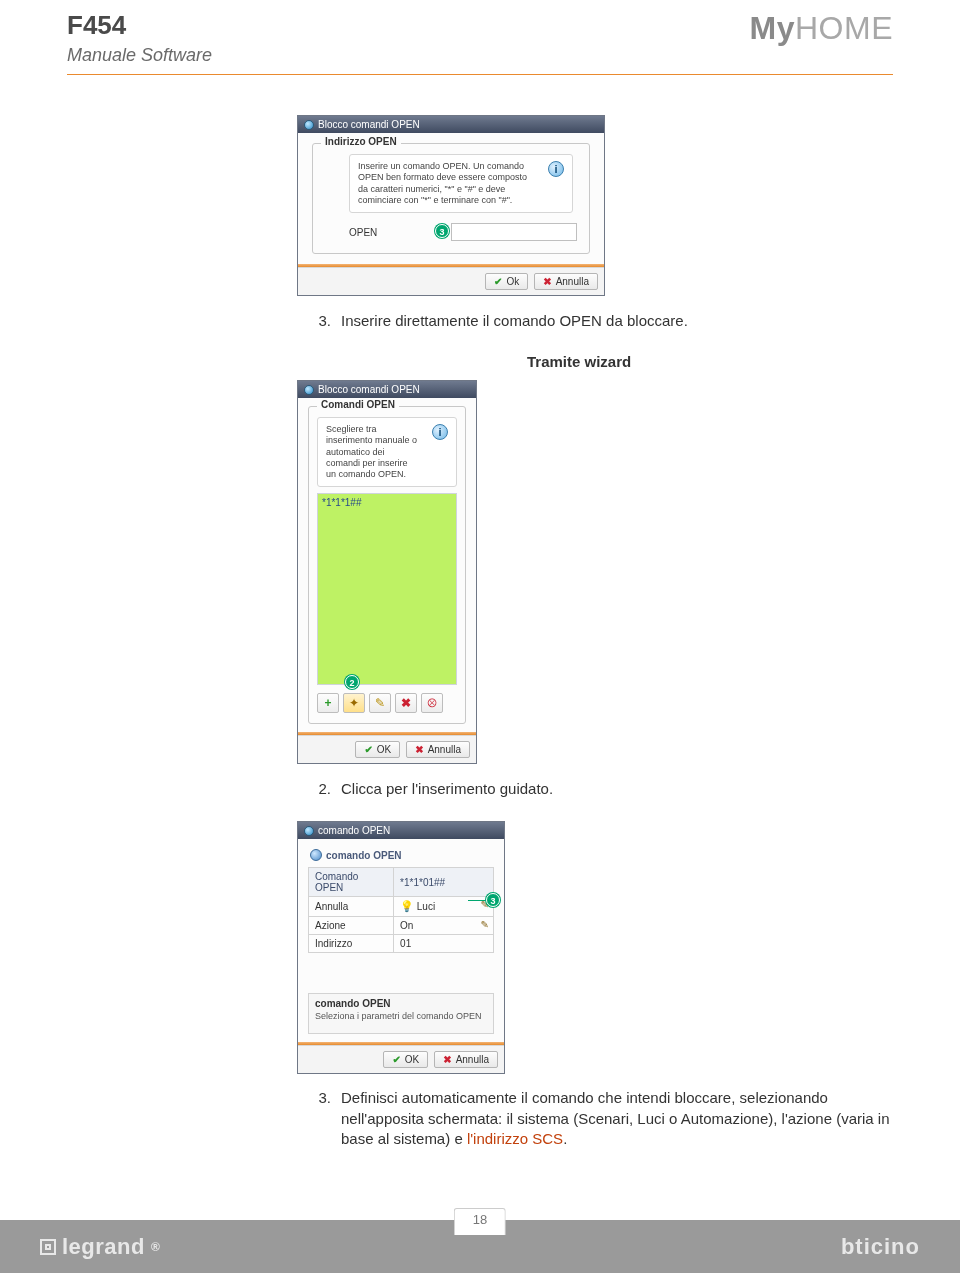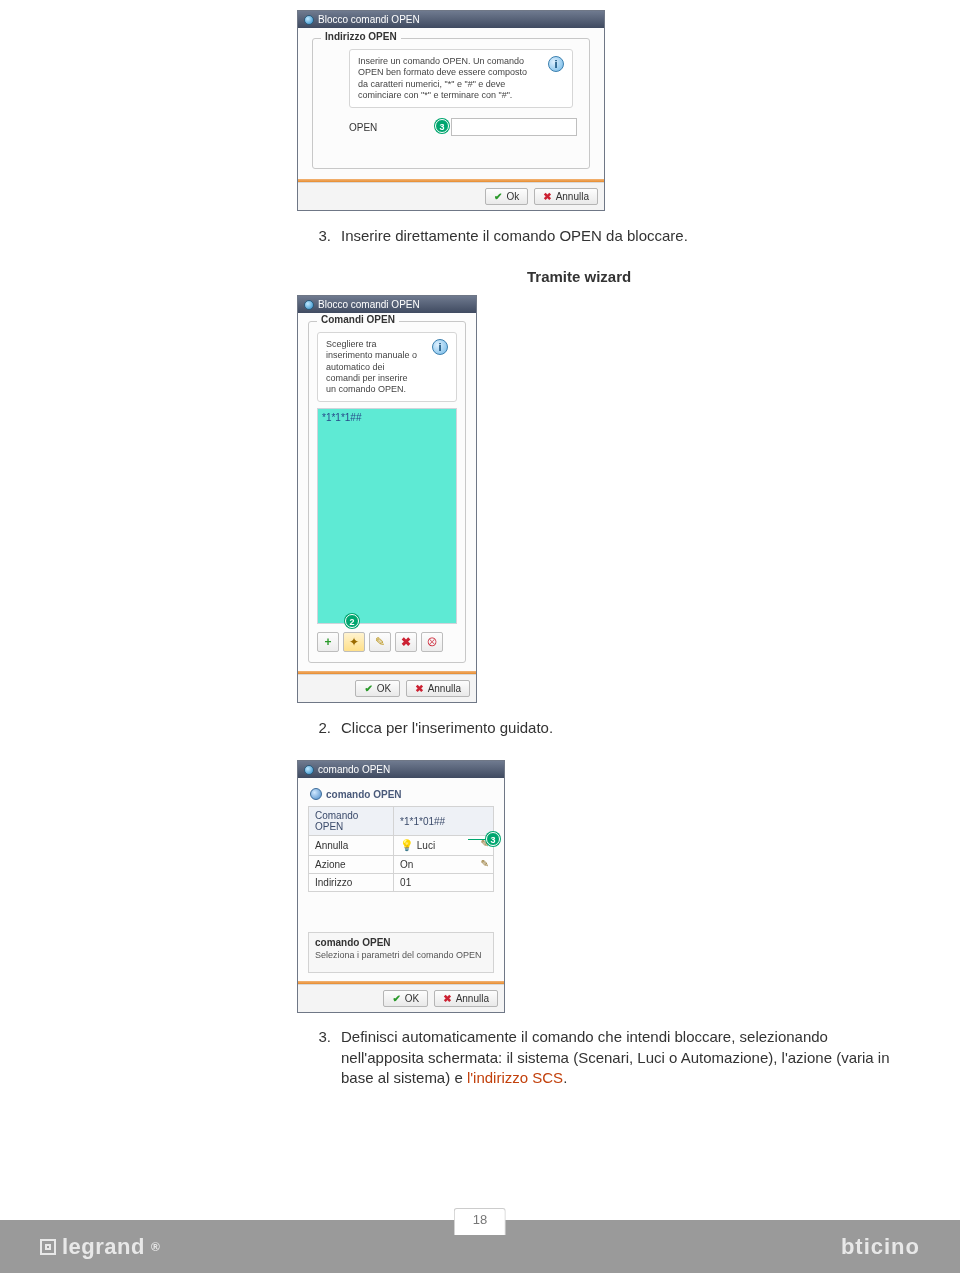--- a/index.html
+++ b/index.html
@@ -167,23 +167,23 @@
   .section-h {
     font-size: 15px;
     font-weight: bold;
     color: #333;
     margin: 0 0 10px 0;
   }
 
   
   .wizard { width: 180px; }
   .wiz-list {
-    background: #5eead4;
+    background: #bef264;
     border: 1px solid #cfd4db;
-    height: 216px;
+    height: 192px;
     margin-top: 6px;
     font-size: 10px;
     padding: 3px 4px;
     color: #274a8a;
   }
   .wiz-icons {
     display: flex;
     gap: 4px;
     margin-top: 8px;
     position: relative;
@@ -287,29 +287,38 @@
   .footer .bticino {
     font-size: 22px; font-weight: bold; letter-spacing: 1px;
     color: #e8e8e8;
   }
 </style>
 </head>
 <body>
 
 <div class="page">
 
+  <div class="header">
+    <div class="header-left">
+      <p class="product-code">F454</p>
+      <p class="subtitle">Manuale Software</p>
+    </div>
+    <div class="brand">
+      <b>My</b><span>HOME</span>
+    </div>
+  </div>
 
   <div class="content">
     <div class="dlg" style="width:308px">
       <div class="dlg-title">
         <span class="dot"></span>
         <span>Blocco comandi OPEN</span>
       </div>
       <div class="dlg-body">
-        <div class="fieldset" style="padding-bottom:32px">
+        <div class="fieldset" style="padding-bottom:12px">
           <span class="legend">Indirizzo OPEN</span>
           <div class="info-box" style="margin-left:24px; margin-right:4px">
             <span style="flex:1">Inserire un comando OPEN. Un comando OPEN ben formato deve essere composto da caratteri numerici, "*" e "#" e deve cominciare con "*" e terminare con "#".</span>
             <span class="info-icon">i</span>
           </div>
           <div class="open-row" style="margin-left:24px">
             <span class="lbl">OPEN</span>
             <div style="position:relative; flex:1">
               <span class="callout" style="left:-8px; top:1px">3</span>
               <div class="open-input" style="margin-left:8px"></div>

